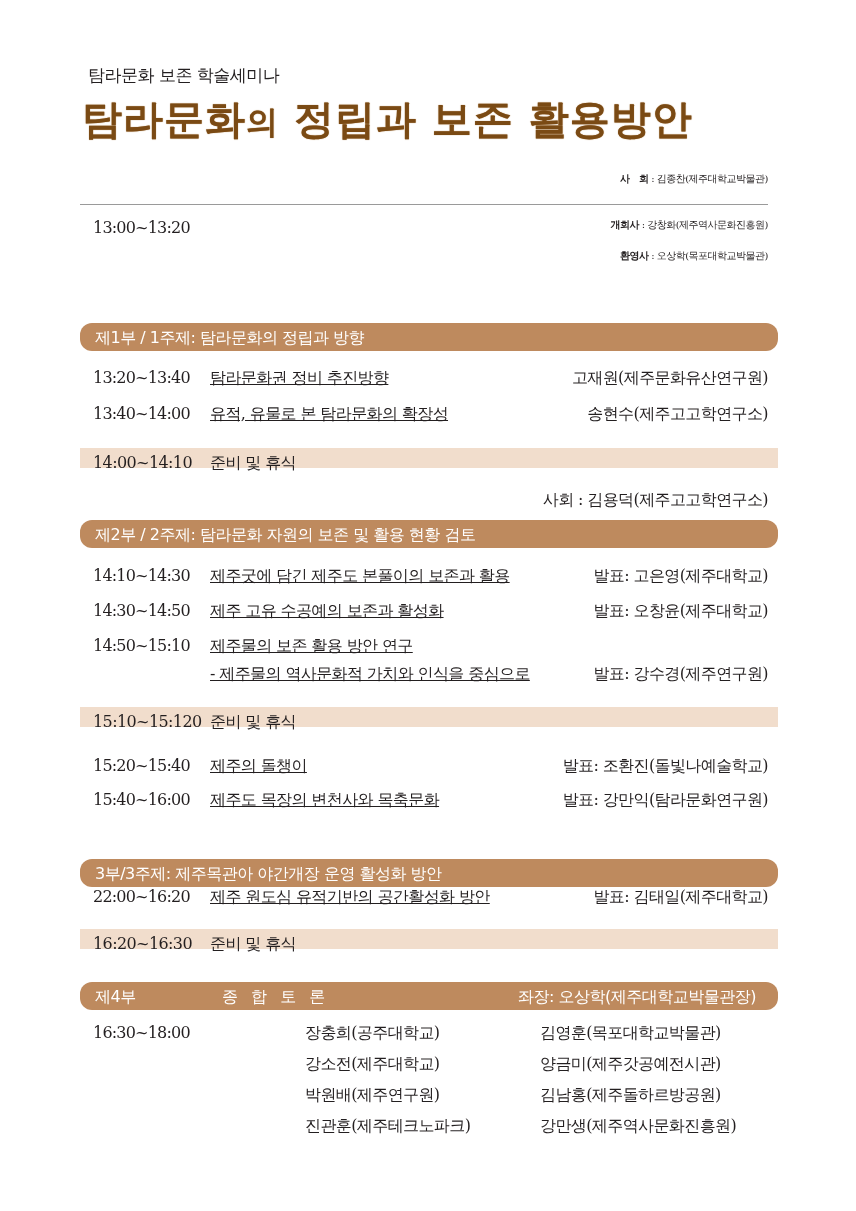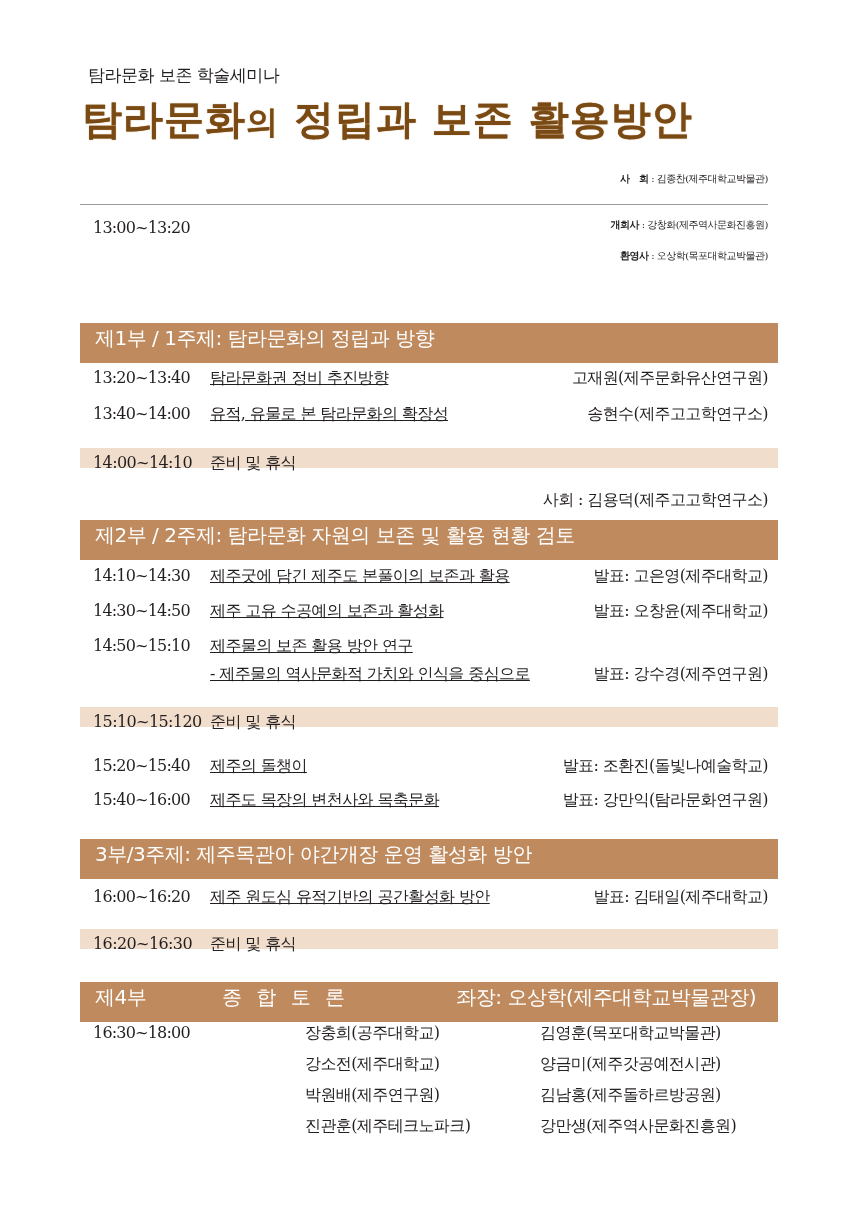--- a/index.html
+++ b/index.html
@@ -33,23 +33,23 @@
   .topic {
     left: 210px; font-size: 16px; white-space: nowrap; letter-spacing: -0.6px;
     font-family: "DejaVu Serif", "Liberation Serif", serif;
     text-decoration: underline;
   }
   .speaker {
     right: 88px; font-size: 16px; white-space: nowrap; text-align: right; letter-spacing: -0.6px;
     font-family: "DejaVu Serif", "Liberation Serif", serif;
   }
   .bar {
-    left: 80px; width: 698px; height: 40px; background: #be8a5e; color: #ffffff;
-    font-size: 20px; line-height: 30px; box-sizing: border-box; padding-left: 15px;
-    white-space: nowrap; letter-spacing: -0.5px;
+    left: 80px; width: 698px; height: 28px; background: #be8a5e; color: #ffffff;
+    font-size: 16px; line-height: 30px; box-sizing: border-box; padding-left: 15px;
+    white-space: nowrap; letter-spacing: -0.5px; border-radius: 12px;
   }
   .brk {
     left: 80px; width: 698px; height: 20px; background: #f1ddcc; color: #231f20;
     font-size: 16px; line-height: 30px; box-sizing: border-box; white-space: nowrap;
     font-family: "DejaVu Serif", "Liberation Serif", serif; letter-spacing: -0.6px;
   }
   .brk .t { position: absolute; left: 13px; }
   .brk .l { position: absolute; left: 130px; }
   .bar4 .c1 { position: absolute; left: 15px; }
   .bar4 .c2 { position: absolute; left: 142px; letter-spacing: 4px; }
@@ -107,22 +107,22 @@
   <span class="t">15:10~15:120</span>
   <span class="l">준비 및 휴식</span>
 </div>
 <div class="abs time" style="top:756px;">15:20~15:40</div>
 <div class="abs topic" style="top:756px;">제주의 돌챙이</div>
 <div class="abs speaker" style="top:756px;">발표: 조환진(돌빛나예술학교)</div>
 <div class="abs time" style="top:790px;">15:40~16:00</div>
 <div class="abs topic" style="top:790px;">제주도 목장의 변천사와 목축문화</div>
 <div class="abs speaker" style="top:790px;">발표: 강만익(탐라문화연구원)</div>
 
-<div class="abs bar" style="top:839px;">3부/3주제: 제주목관아 야간개장 운영 활성화 방안</div>
-<div class="abs time" style="top:887px;">16:00~16:20</div>
+<div class="abs bar" style="top:859px;">3부/3주제: 제주목관아 야간개장 운영 활성화 방안</div>
+<div class="abs time" style="top:887px;">22:00~16:20</div>
 <div class="abs topic" style="top:887px;">제주 원도심 유적기반의 공간활성화 방안</div>
 <div class="abs speaker" style="top:887px;">발표: 김태일(제주대학교)</div>
 <div class="abs brk" style="top:929px;">
   <span class="t">16:20~16:30</span>
   <span class="l">준비 및 휴식</span>
 </div>
 
 <div class="abs bar bar4" style="top:982px; padding-left:8px;">
   <span class="c1">제4부</span>
   <span class="c2">종 합 토 론</span>

